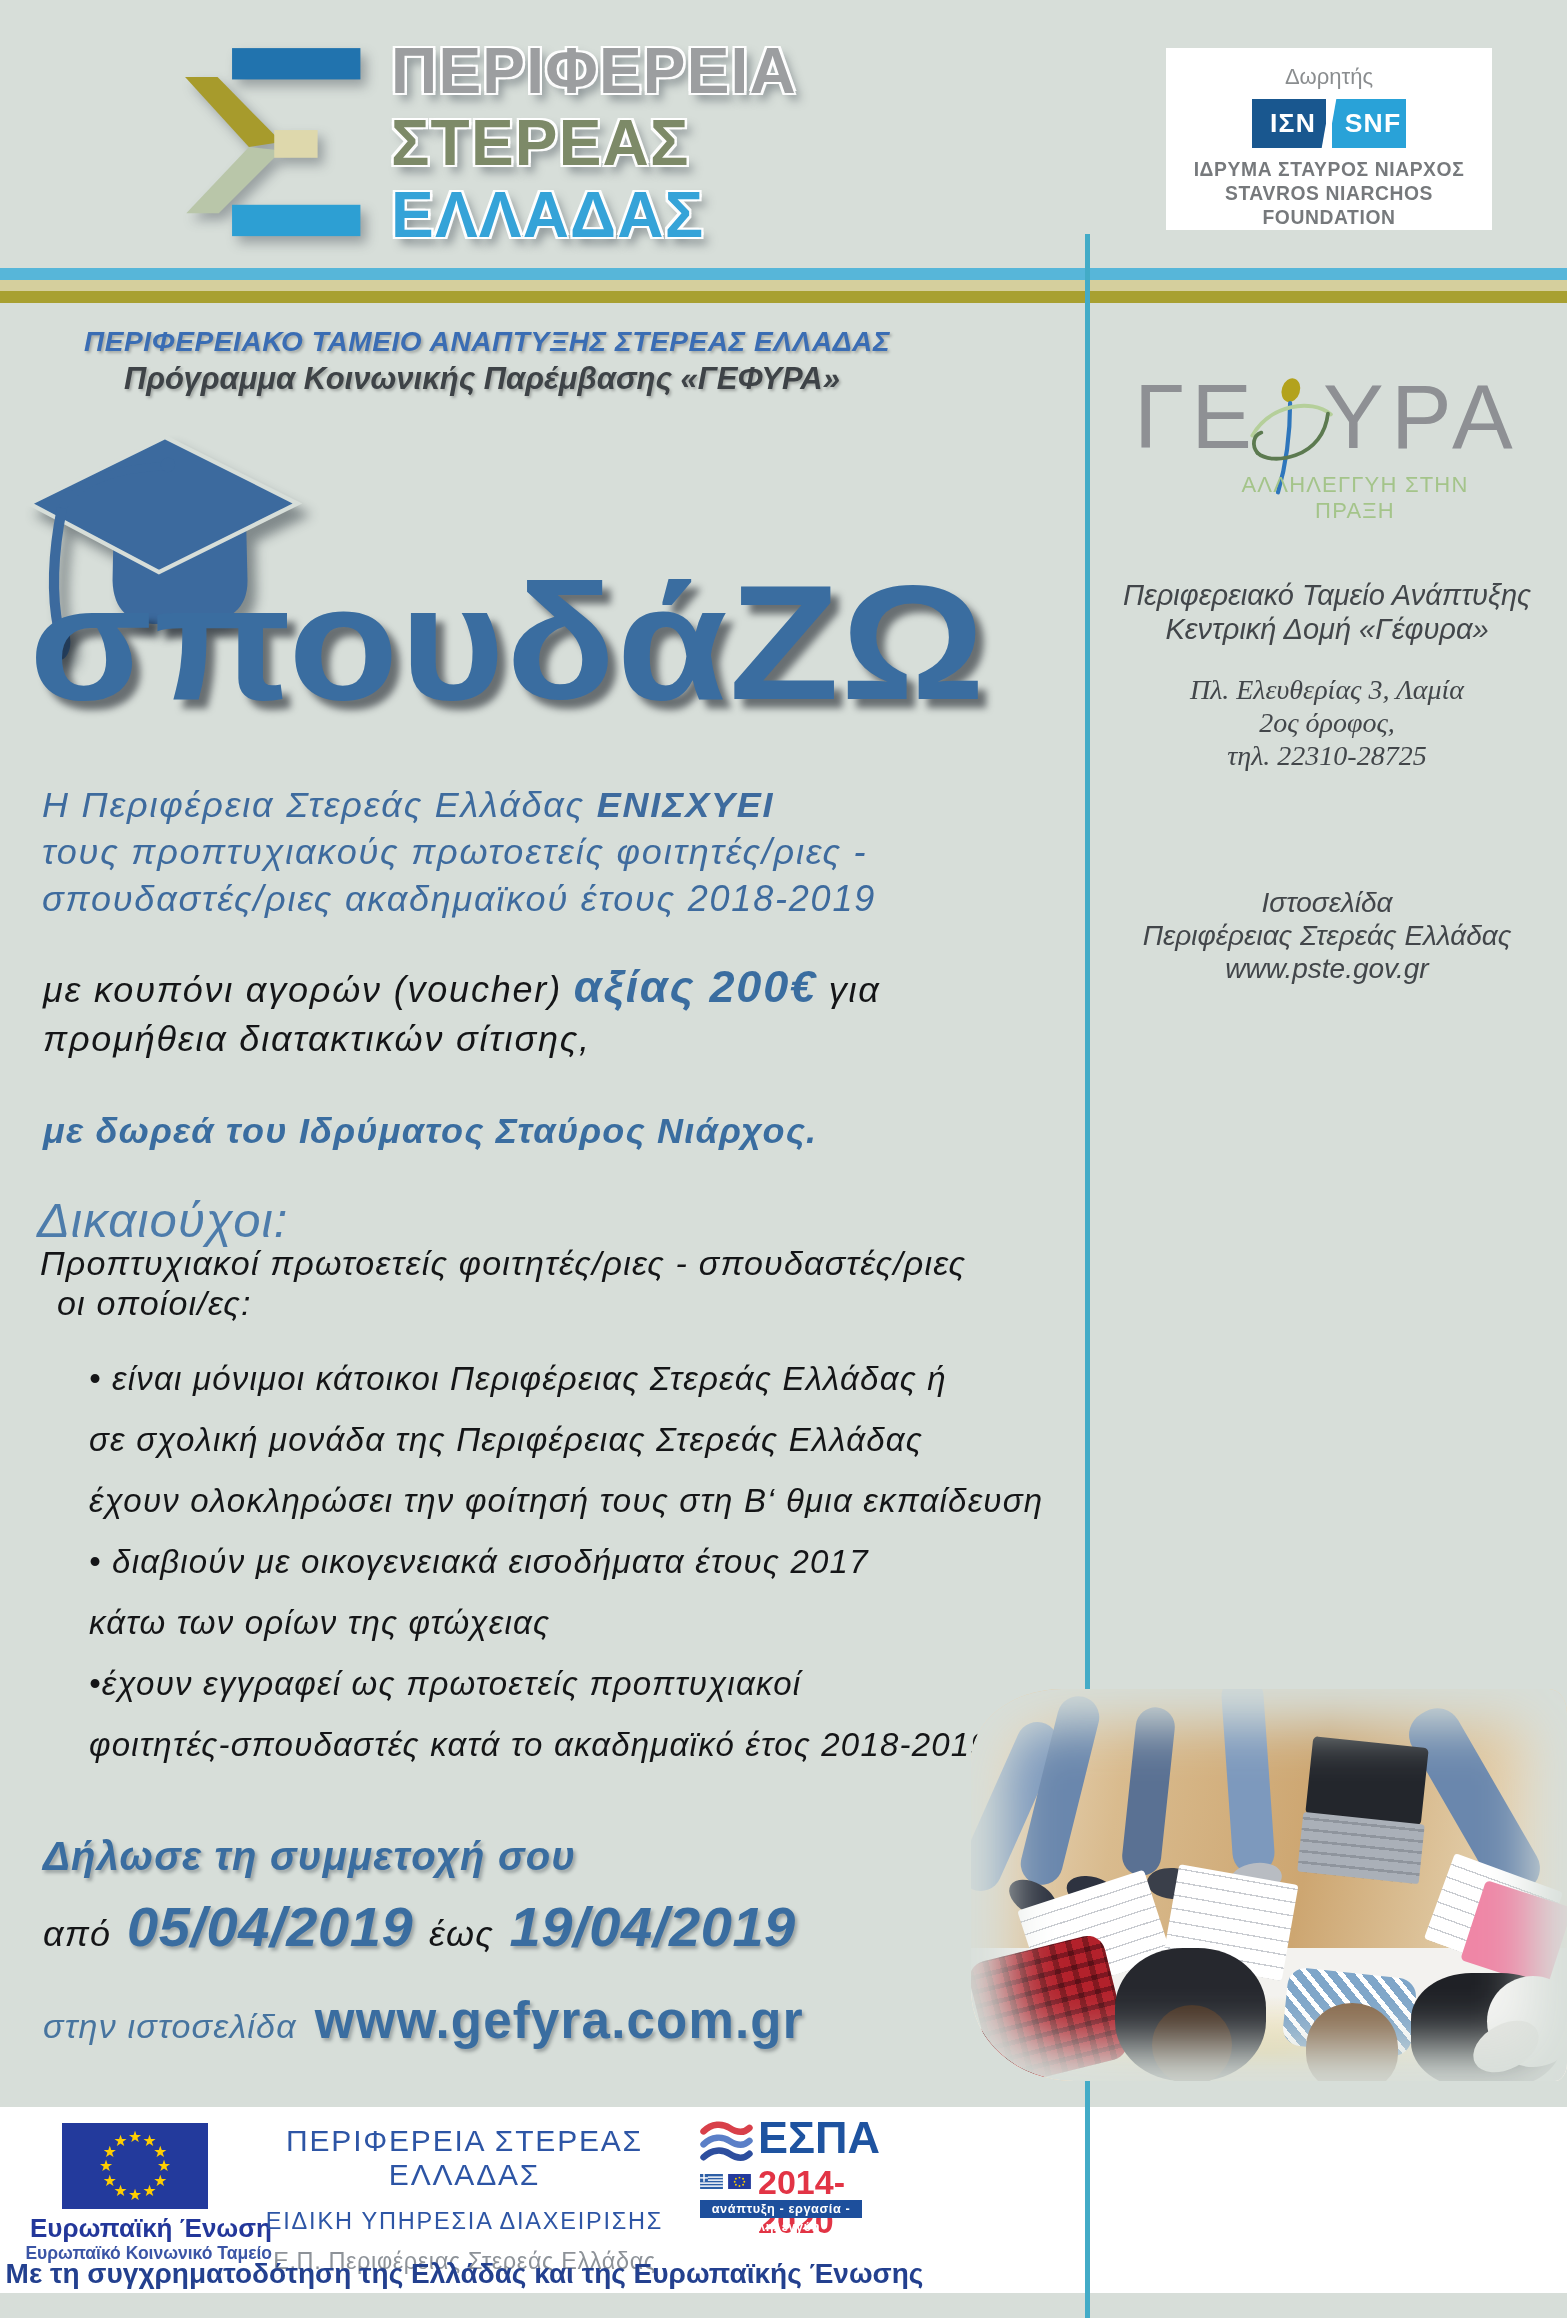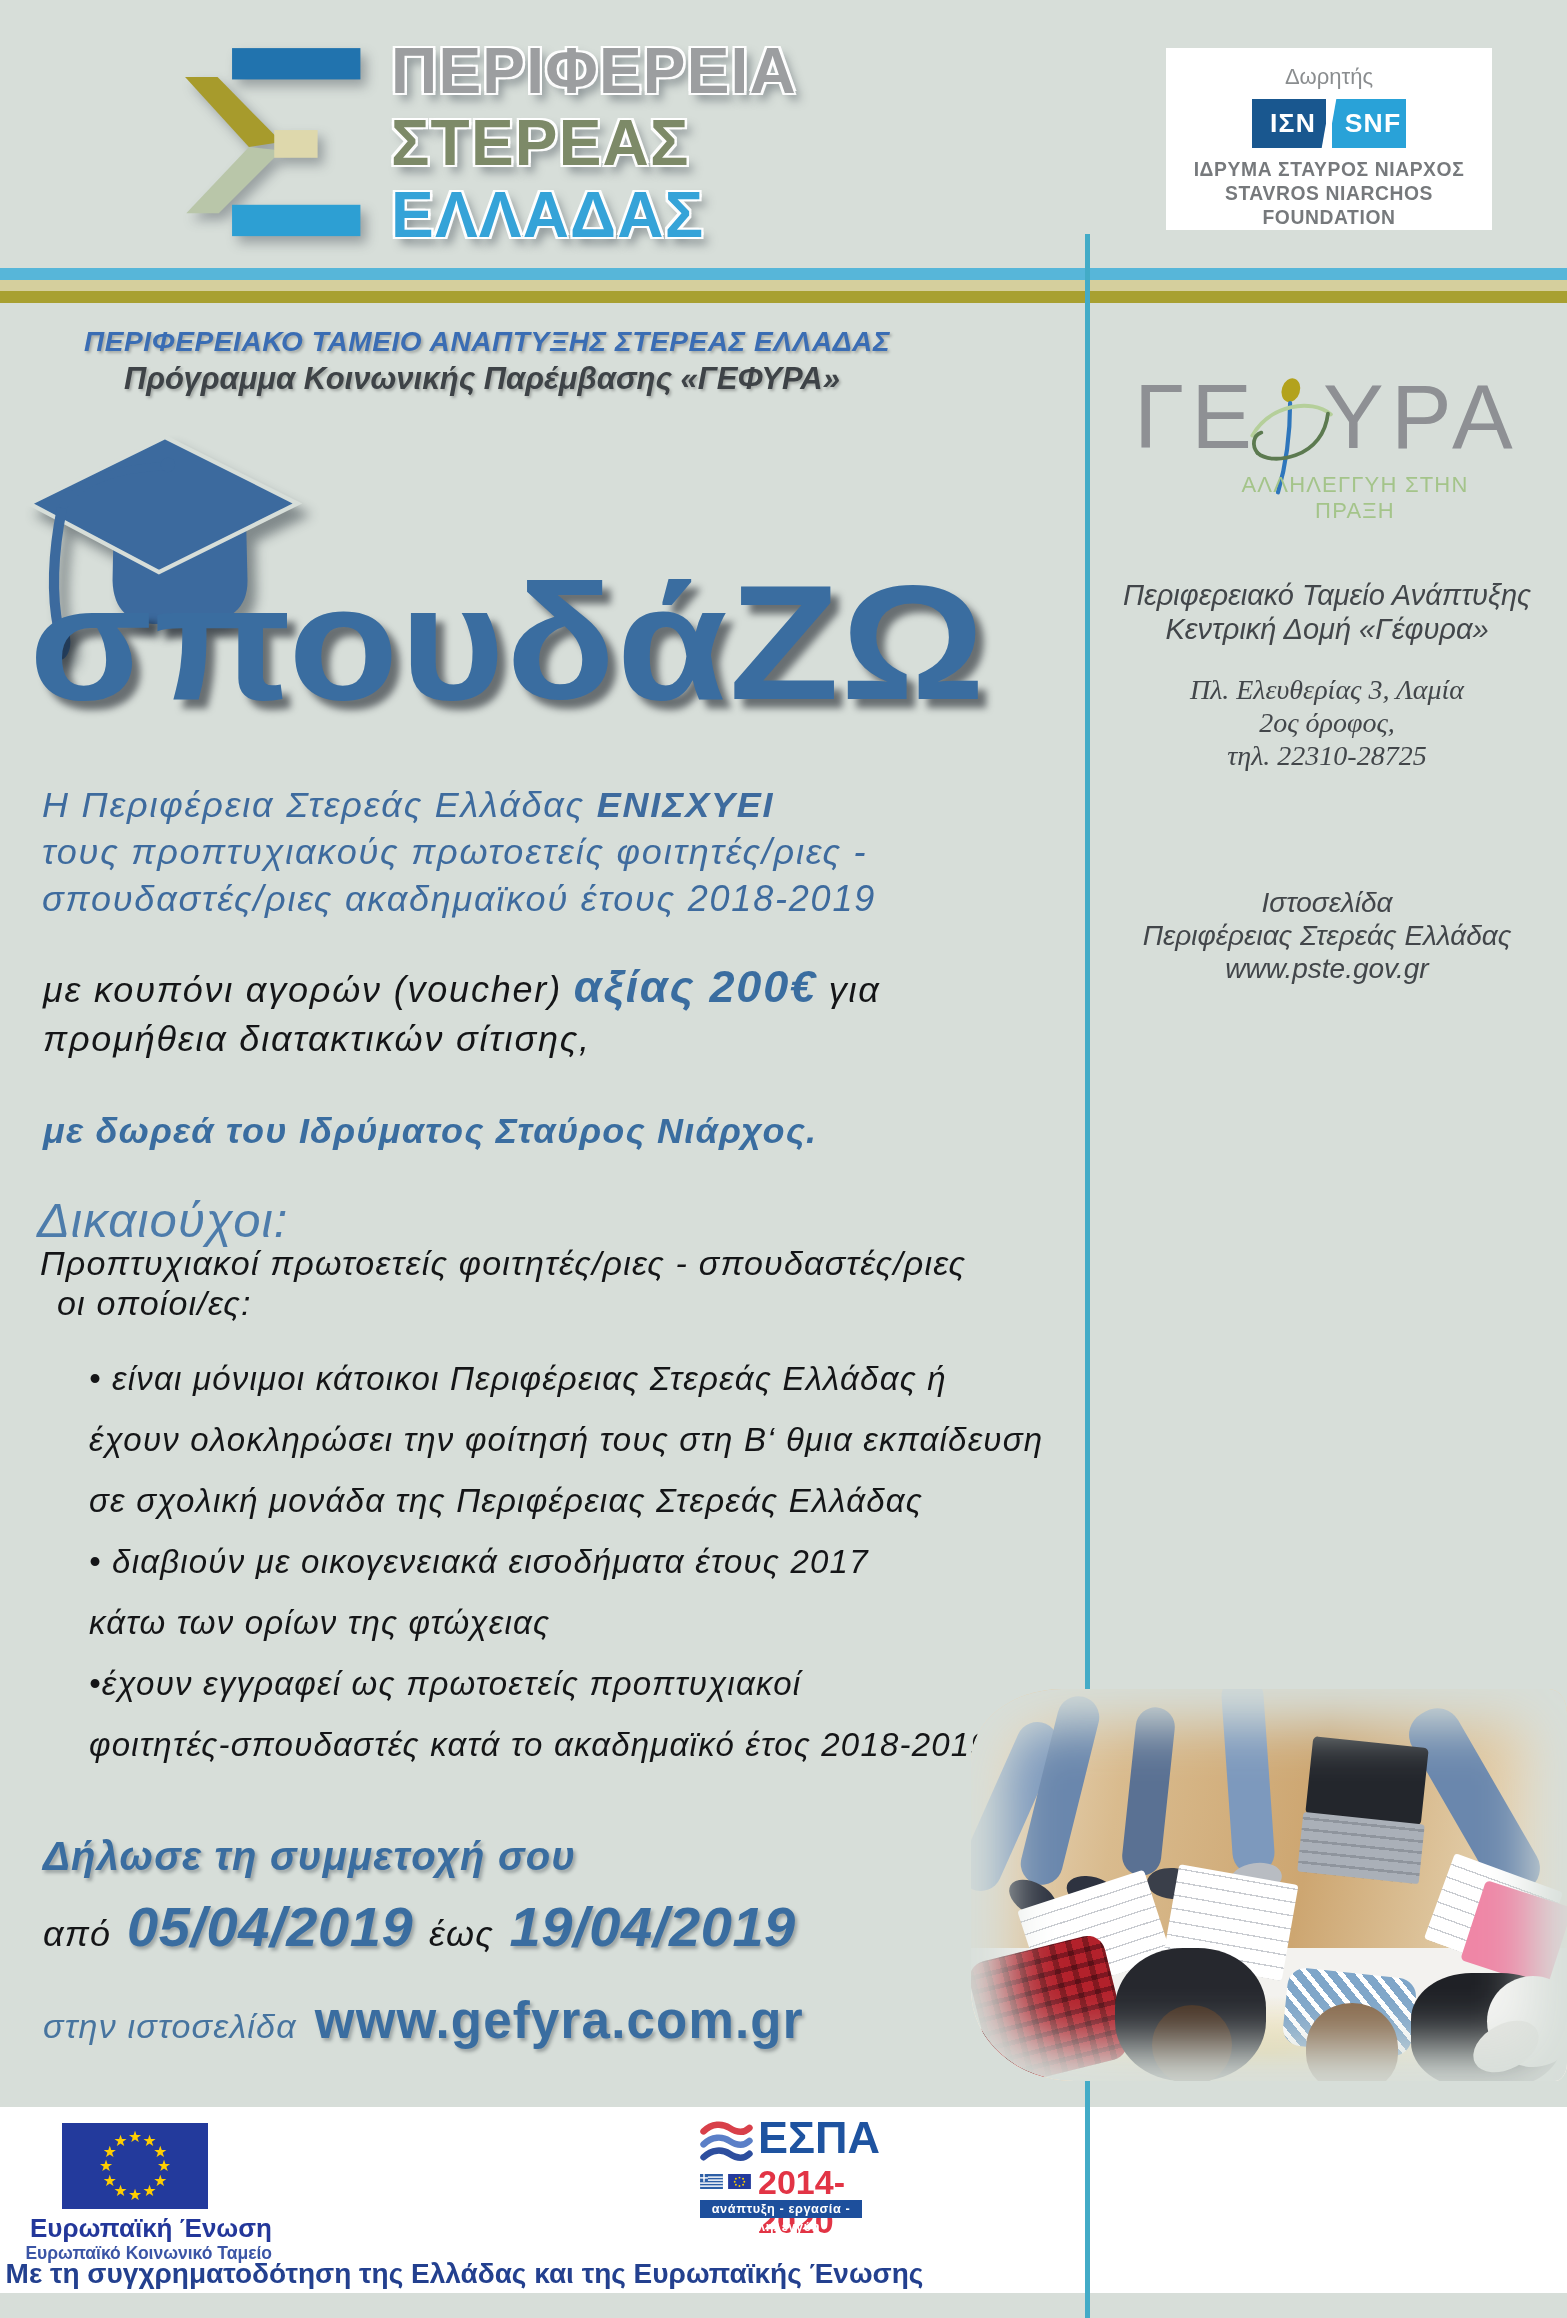--- a/index.html
+++ b/index.html
@@ -193,22 +193,22 @@
   <div class="donation">με δωρεά του Ιδρύματος Σταύρος Νιάρχος.</div>
 
   <div class="benef-heading">Δικαιούχοι:</div>
   <div class="benef-intro">
     <div>Προπτυχιακοί πρωτοετείς φοιτητές/ριες - σπουδαστές/ριες</div>
     <div class="ind">οι οποίοι/ες:</div>
   </div>
 
   <div class="bullets">
     <div>• είναι μόνιμοι κάτοικοι Περιφέρειας Στερεάς Ελλάδας ή</div>
+    <div>σε σχολική μονάδα της Περιφέρειας Στερεάς Ελλάδας</div>
     <div>έχουν ολοκληρώσει την φοίτησή τους στη Β‘ θμια εκπαίδευση</div>
-    <div>σε σχολική μονάδα της Περιφέρειας Στερεάς Ελλάδας</div>
     <div>• διαβιούν με οικογενειακά εισοδήματα έτους 2017</div>
     <div>κάτω των ορίων της φτώχειας</div>
     <div>•έχουν εγγραφεί ως πρωτοετείς προπτυχιακοί</div>
     <div>φοιτητές-σπουδαστές κατά το ακαδημαϊκό έτος 2018-2019</div>
   </div>
 
   <div class="cta-headline">Δήλωσε τη συμμετοχή σου</div>
   <div class="cta-dates">
     <span class="lbl">από</span>
     <span class="date">05/04/2019</span>
@@ -290,20 +290,25 @@
         <text x="97" y="121" text-anchor="middle" font-size="26" fill="#ffce00">★</text>
         <text x="79" y="104" text-anchor="middle" font-size="26" fill="#ffce00">★</text>
         <text x="73" y="80" text-anchor="middle" font-size="26" fill="#ffce00">★</text>
         <text x="79" y="56" text-anchor="middle" font-size="26" fill="#ffce00">★</text>
         <text x="97" y="38" text-anchor="middle" font-size="26" fill="#ffce00">★</text>
       </svg>
     </div>
     <div class="eu-name">Ευρωπαϊκή Ένωση</div>
     <div class="eu-fund">Ευρωπαϊκό Κοινωνικό Ταμείο</div>
 
+    <div class="mid-block">
+      <div class="mid1">ΠΕΡΙΦΕΡΕΙΑ ΣΤΕΡΕΑΣ ΕΛΛΑΔΑΣ</div>
+      <div class="mid2">ΕΙΔΙΚΗ ΥΠΗΡΕΣΙΑ ΔΙΑΧΕΙΡΙΣΗΣ</div>
+      <div class="mid3">Ε.Π. Περιφέρειας Στερεάς Ελλάδας</div>
+    </div>
 
     <div class="espa">
       <svg class="espa-waves" viewBox="0 0 90 80">
         <path d="M6,22 C20,8 38,8 50,16 C64,25 76,24 84,16" stroke="#d8404a" stroke-width="11" fill="none" stroke-linecap="round"></path>
         <path d="M6,44 C20,30 38,30 50,38 C64,47 76,46 84,38" stroke="#5b7fc7" stroke-width="11" fill="none" stroke-linecap="round"></path>
         <path d="M6,66 C20,52 38,52 50,60 C64,69 76,68 84,60" stroke="#2d4e9e" stroke-width="11" fill="none" stroke-linecap="round"></path>
       </svg>
       <div class="espa-name">ΕΣΠΑ</div>
       <div class="espa-flags">
         <svg width="23" height="15" viewBox="0 0 38 25">

